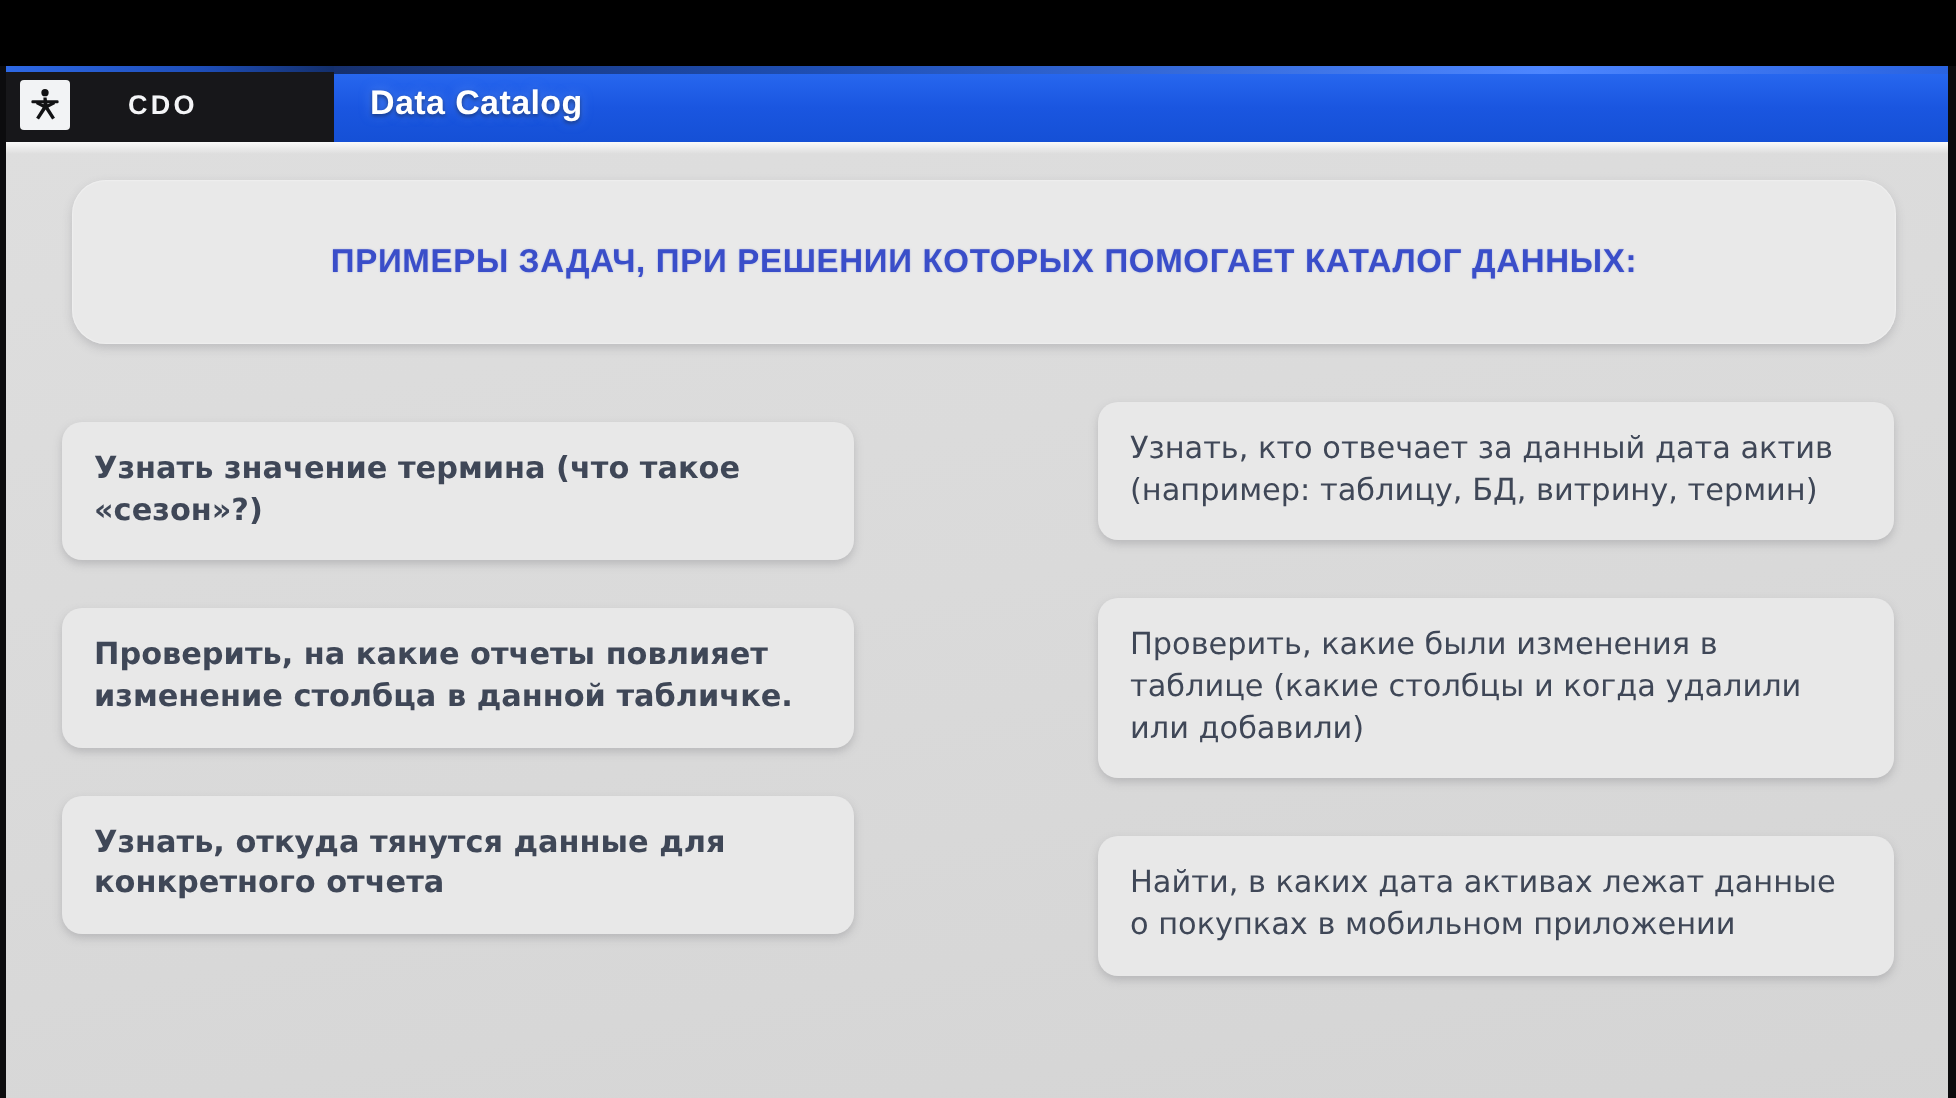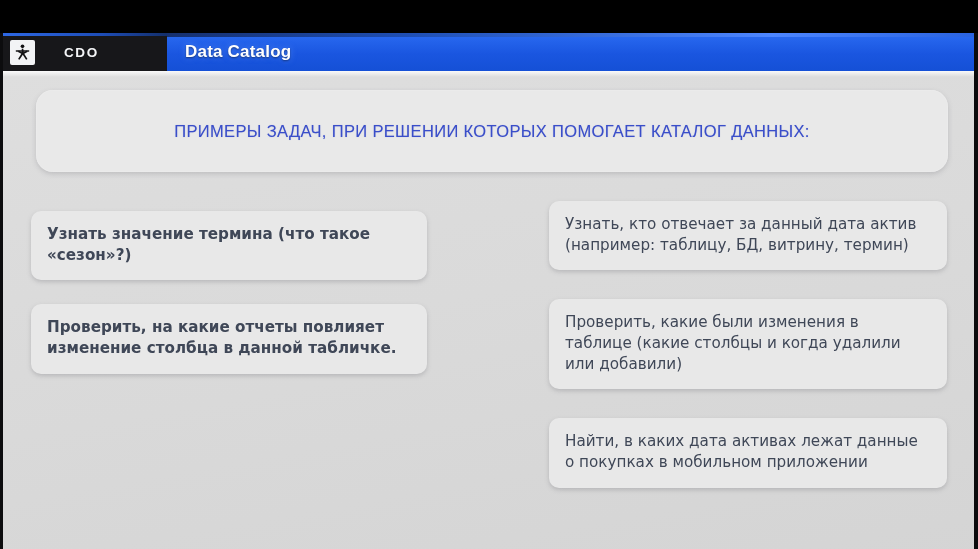--- a/index.html
+++ b/index.html
@@ -117,21 +117,21 @@
     border-radius: 17px;
     box-shadow: 0 2px 5px rgba(120,120,125,.30), 0 0 1px rgba(255,255,255,.9) inset;
     display: flex;
     align-items: center;
     justify-content: center;
     box-sizing: border-box;
   }
   #title-text {
     color: #3a4ec9;
     font-size: 16.5px;
-    font-weight: normal;
+    font-weight: bold;
     letter-spacing: 0.35px;
     text-align: center;
     white-space: nowrap;
     text-shadow: 0 0 1px rgba(58,78,201,.35);
   }
 
   
   .card-column {
     position: absolute;
     display: flex;
@@ -201,20 +201,21 @@
 
   <div id="slide-body">
 
     <div id="title-banner">
       <span id="title-text">ПРИМЕРЫ ЗАДАЧ, ПРИ РЕШЕНИИ КОТОРЫХ ПОМОГАЕТ КАТАЛОГ ДАННЫХ:</span>
     </div>
 
     <div id="column-left" class="card-column">
       <div class="task-card">Узнать значение термина (что такое «сезон»?)</div>
       <div class="task-card">Проверить, на какие отчеты повлияет изменение столбца в данной табличке.</div>
+      <div class="task-card">Узнать, откуда тянутся данные для конкретного отчета</div>
     </div>
 
     <div id="column-right" class="card-column">
       <div class="task-card">Узнать, кто отвечает за данный дата актив (например: таблицу, БД, витрину, термин)</div>
       <div class="task-card">Проверить, какие были изменения в таблице (какие столбцы и когда удалили или добавили)</div>
       <div class="task-card">Найти, в каких дата активах лежат данные о покупках в мобильном приложении</div>
     </div>
 
     <div id="page-number">32</div>
 

